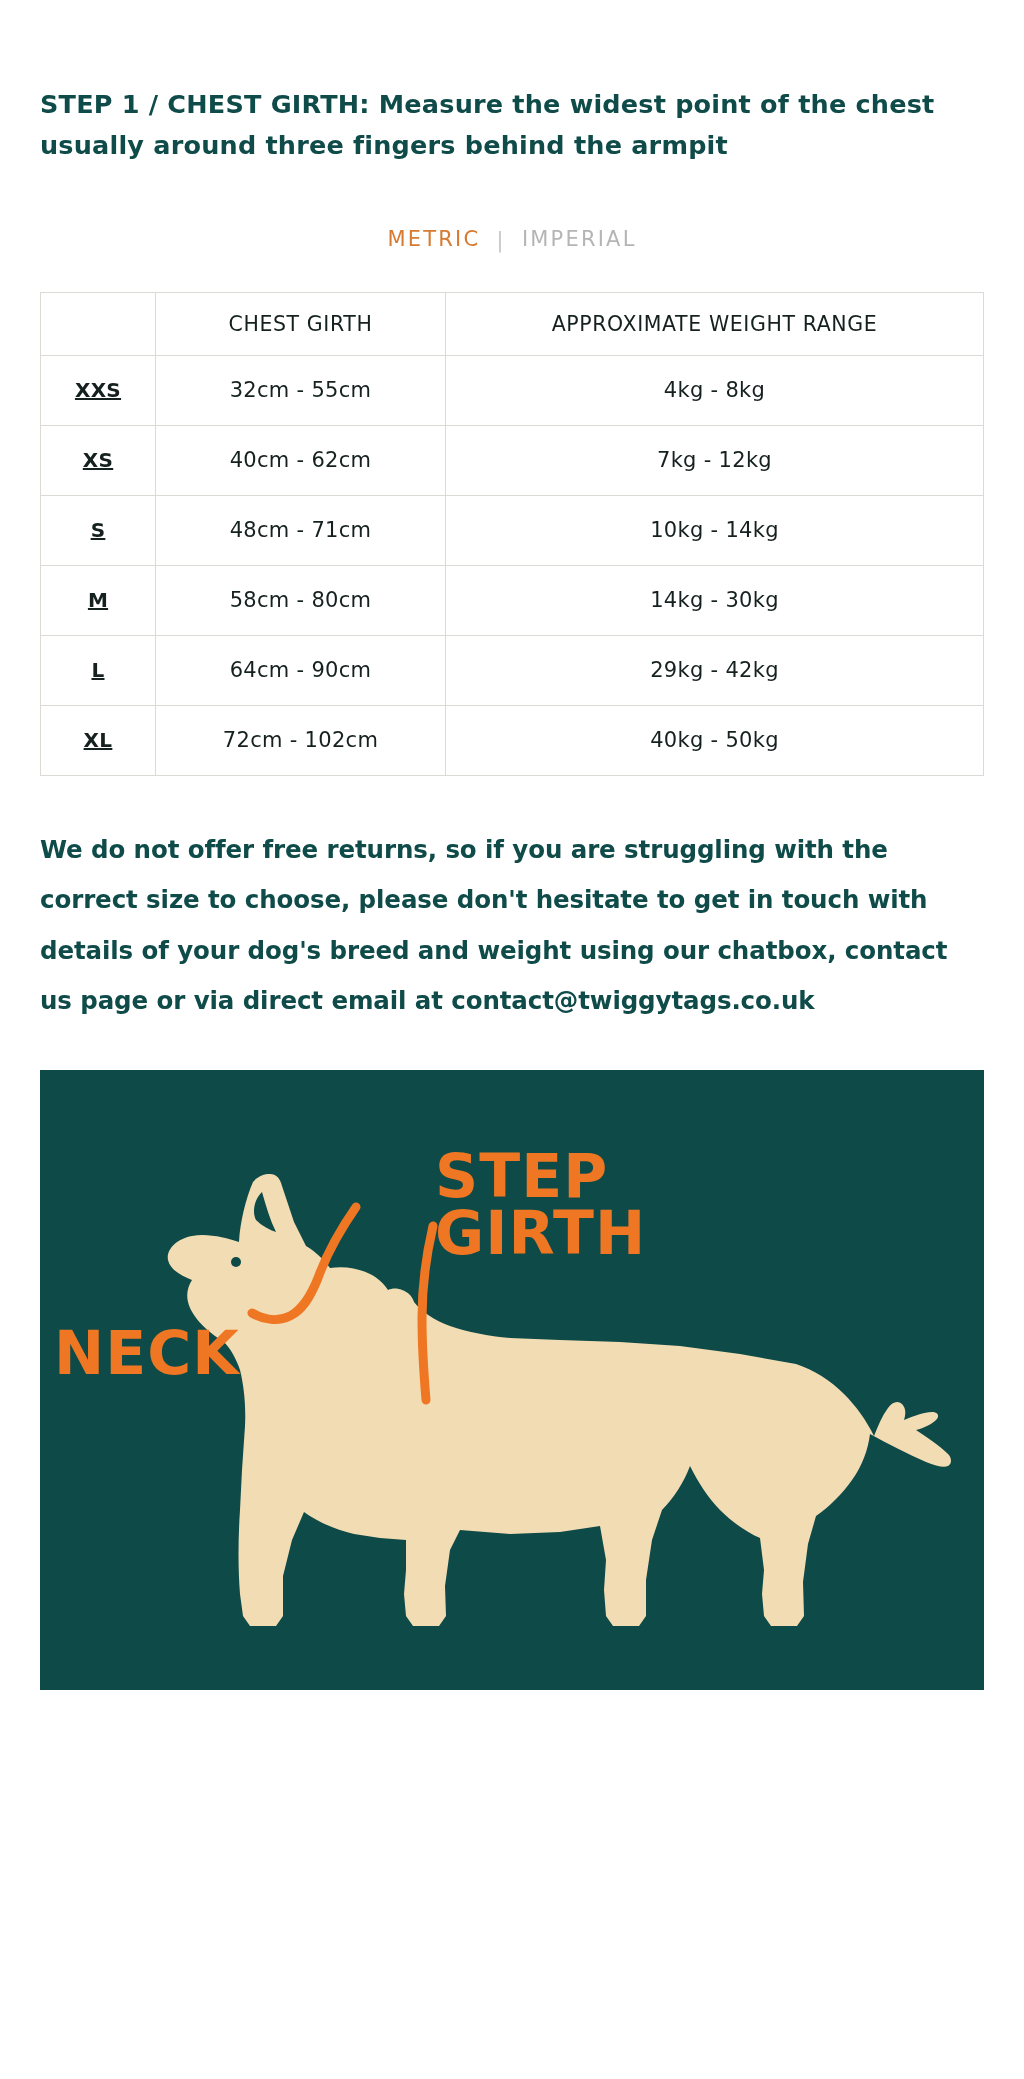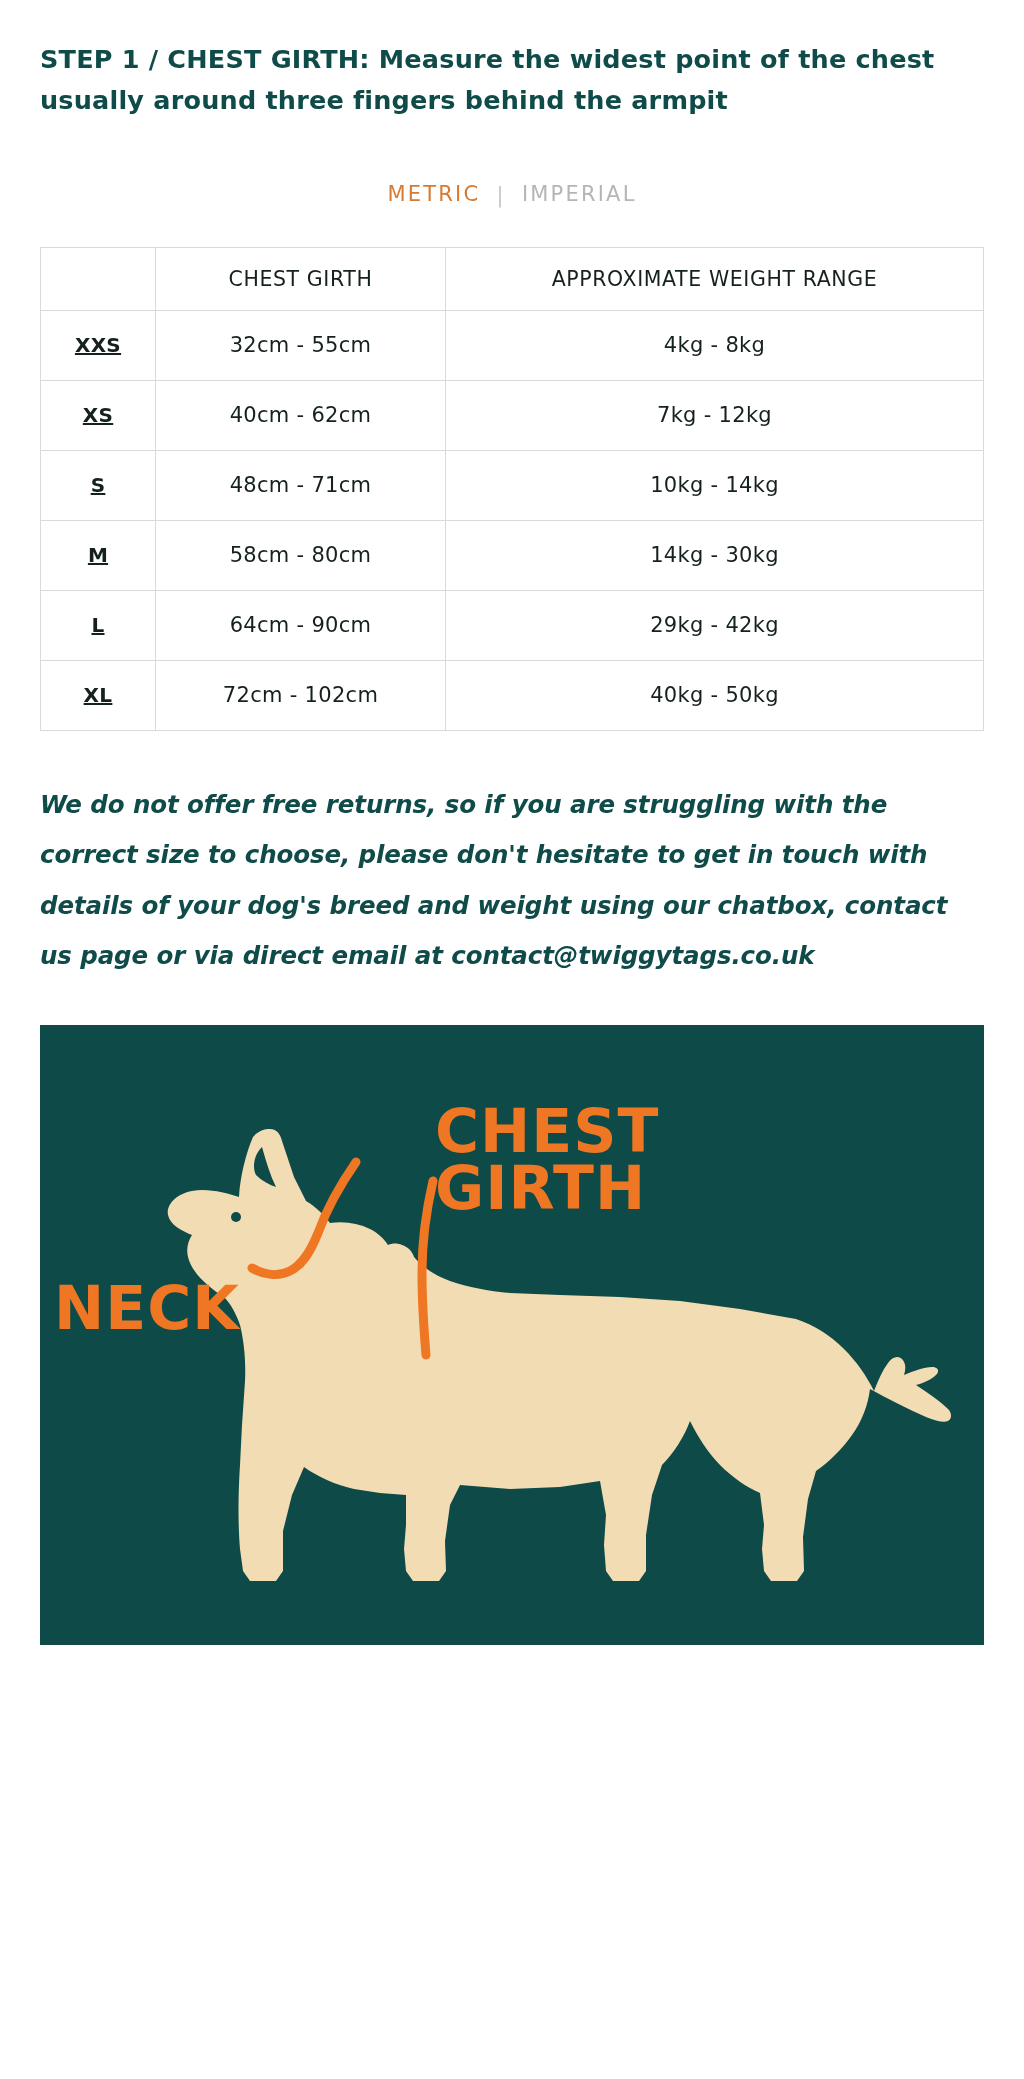--- a/index.html
+++ b/index.html
@@ -16,21 +16,21 @@
   }
   .page {
     width: 1024px;
     box-sizing: border-box;
     padding: 0 40px;
     position: relative;
   }
   
   .step-heading {
     margin: 0;
-    padding-top: 39px;
+    padding-top: 84px;
     font-family: "DejaVu Sans", sans-serif;
     font-weight: bold;
     font-size: 25.5px;
     line-height: 1.62;
     letter-spacing: 0.2px;
     color: #0e4b49;
     max-width: 900px;
   }
   
   .unit-toggle {
@@ -87,21 +87,20 @@
     font-size: 20px;
     text-decoration: underline;
   }
   col.c1 { width: 115px; }
   col.c2 { width: 290px; }
   col.c3 { width: auto; }
   
   .returns-note {
     margin: 49px 0 0 0;
     font-family: "DejaVu Sans", sans-serif;
-    font-style: italic;
     font-weight: bold;
     font-size: 24.5px;
     line-height: 2.06;
     color: #0e4b49;
     max-width: 930px;
     letter-spacing: -0.1px;
   }
   
   .illustration {
     margin-top: 44px;
@@ -262,18 +261,18 @@
       <circle fill="#0d4a48" cx="196" cy="192" r="5"></circle>
 
       <path fill="none" stroke="#ef7622" stroke-width="9" stroke-linecap="round" d="M316,137 C300,160 286,186 278,208 C270,228 262,240 250,246 C238,252 224,250 212,243"></path>
 
       <path fill="none" stroke="#ef7622" stroke-width="9" stroke-linecap="round" d="M393,156 C386,186 382,218 382,248 C382,278 384,306 386,330"></path>
     </svg>
 
     <div class="label-neck">NECK</div>
 
     <div class="label-chest">
-      <span class="l1">CHEST</span>
+      <span class="l1">STEP</span>
       <span class="l2">GIRTH</span>
     </div>
   </div>
 
 </div>
 
 </body></html>

